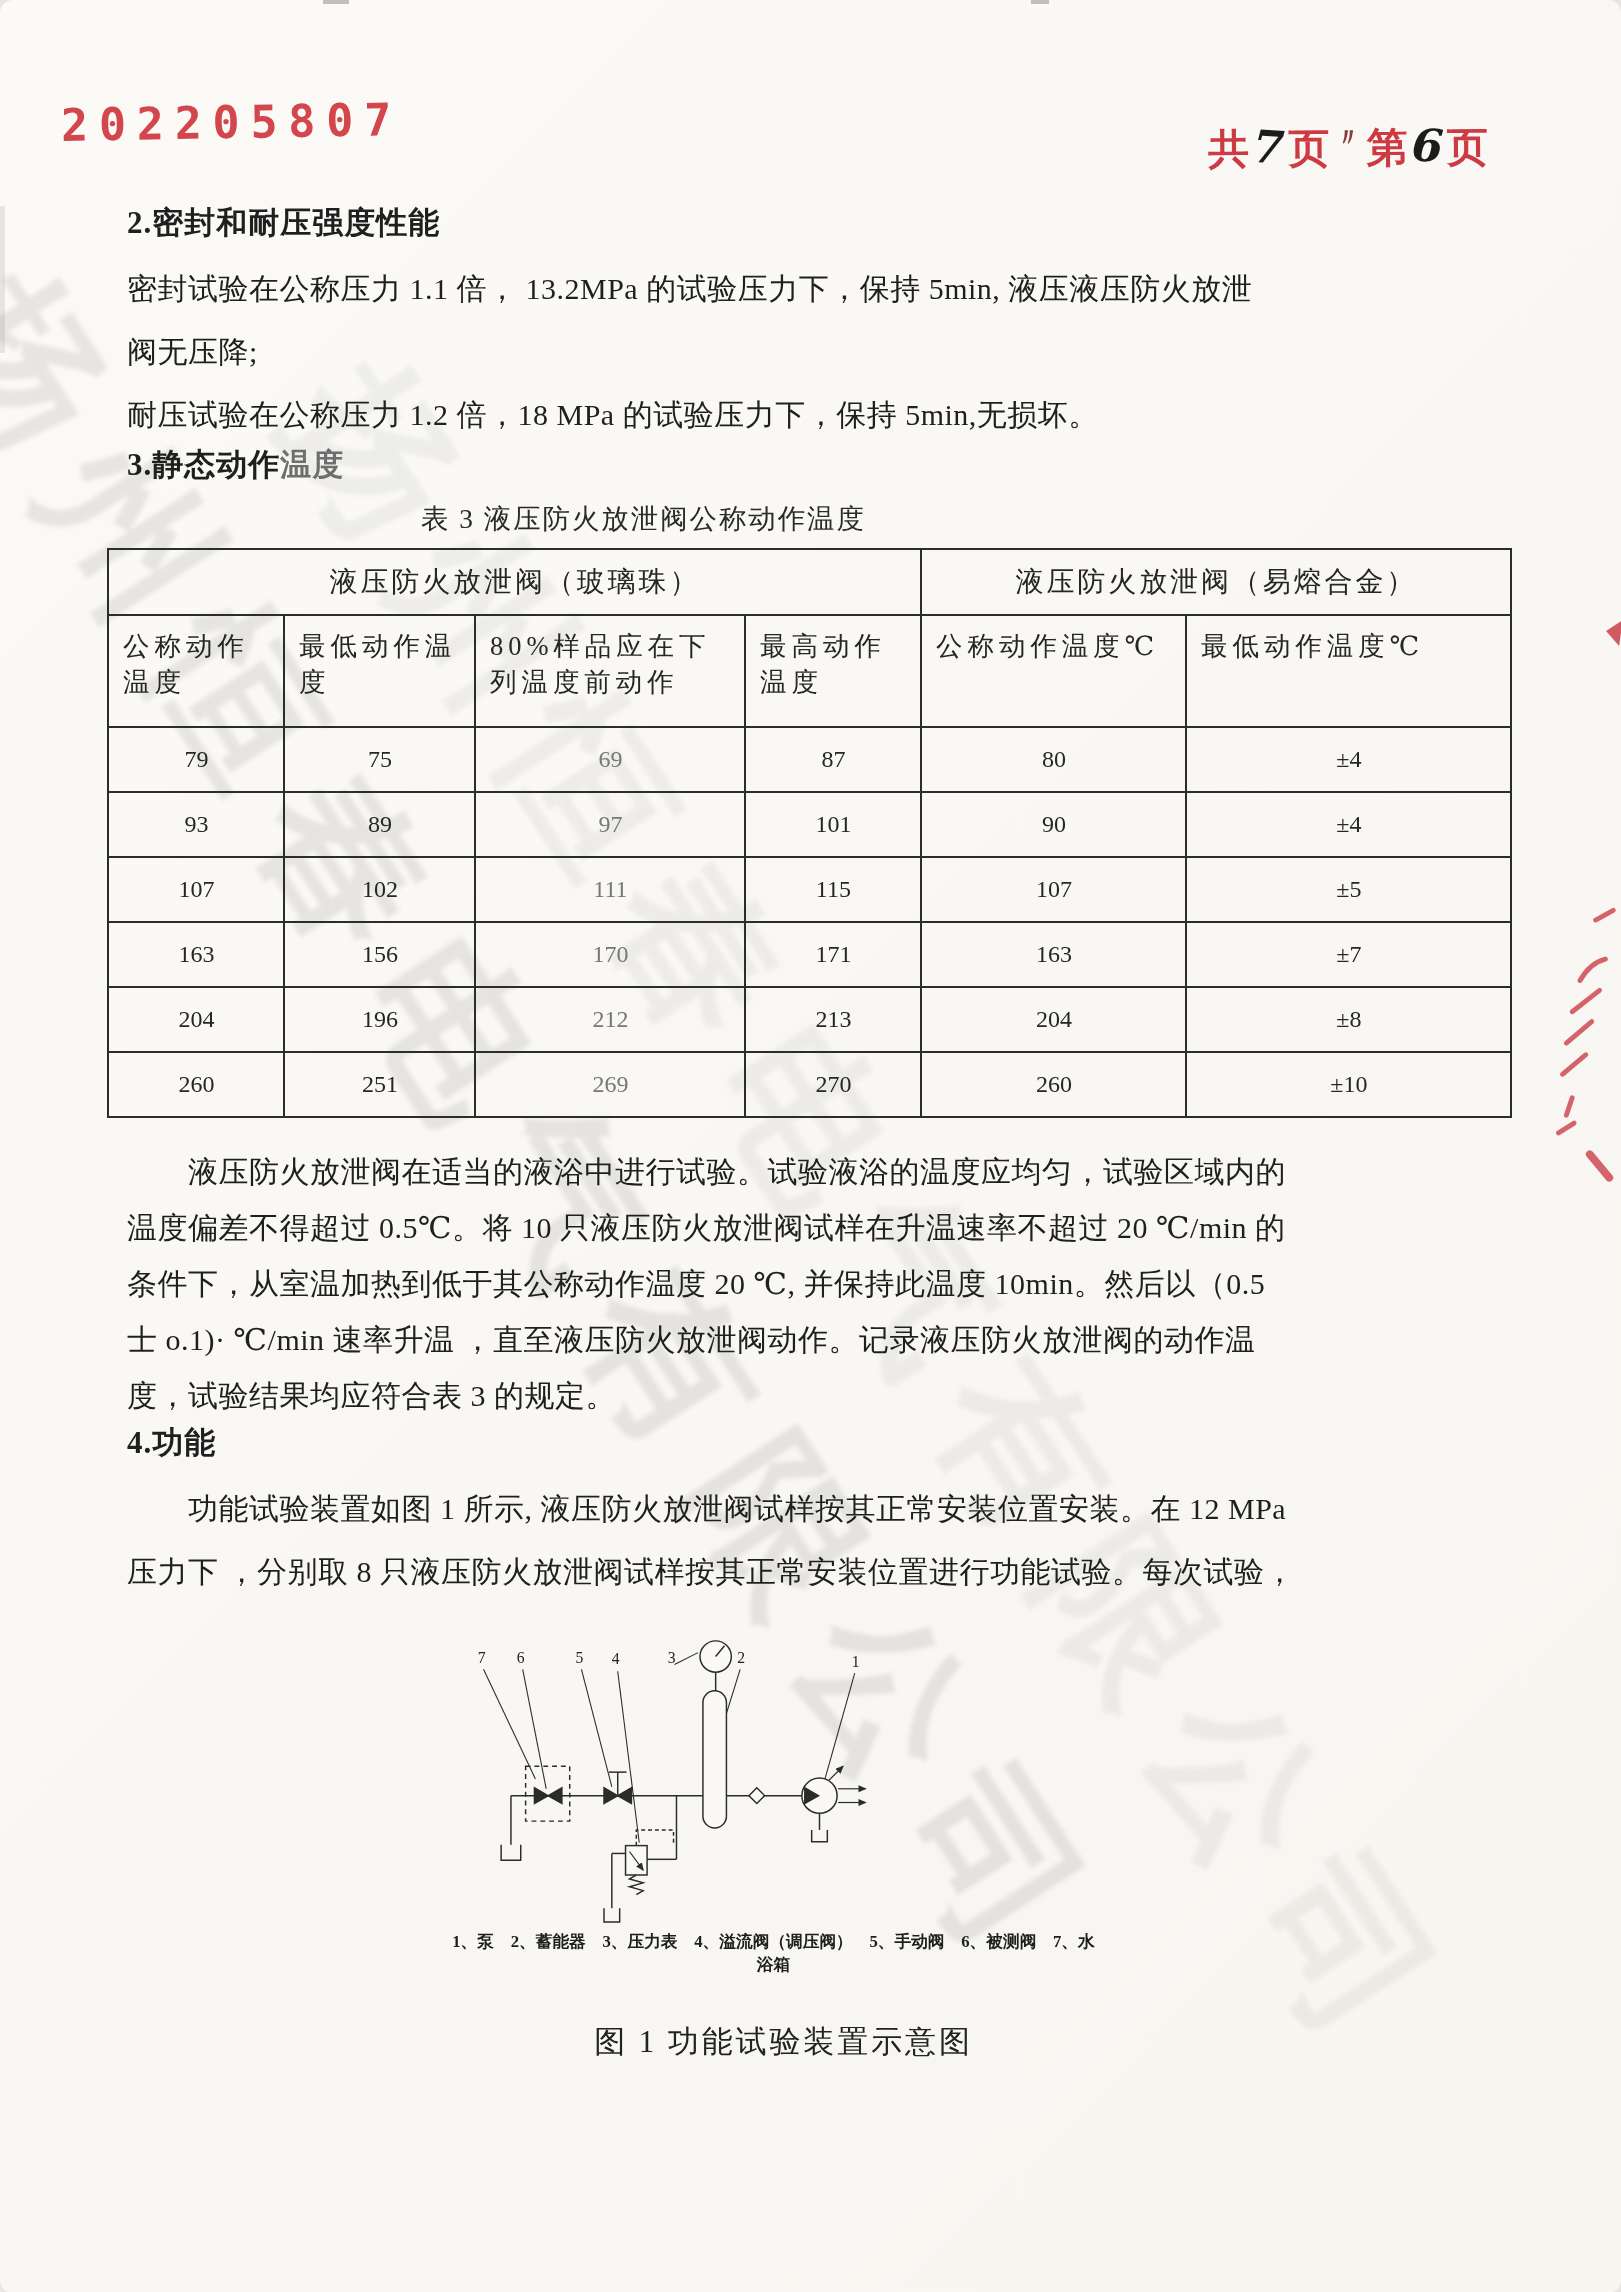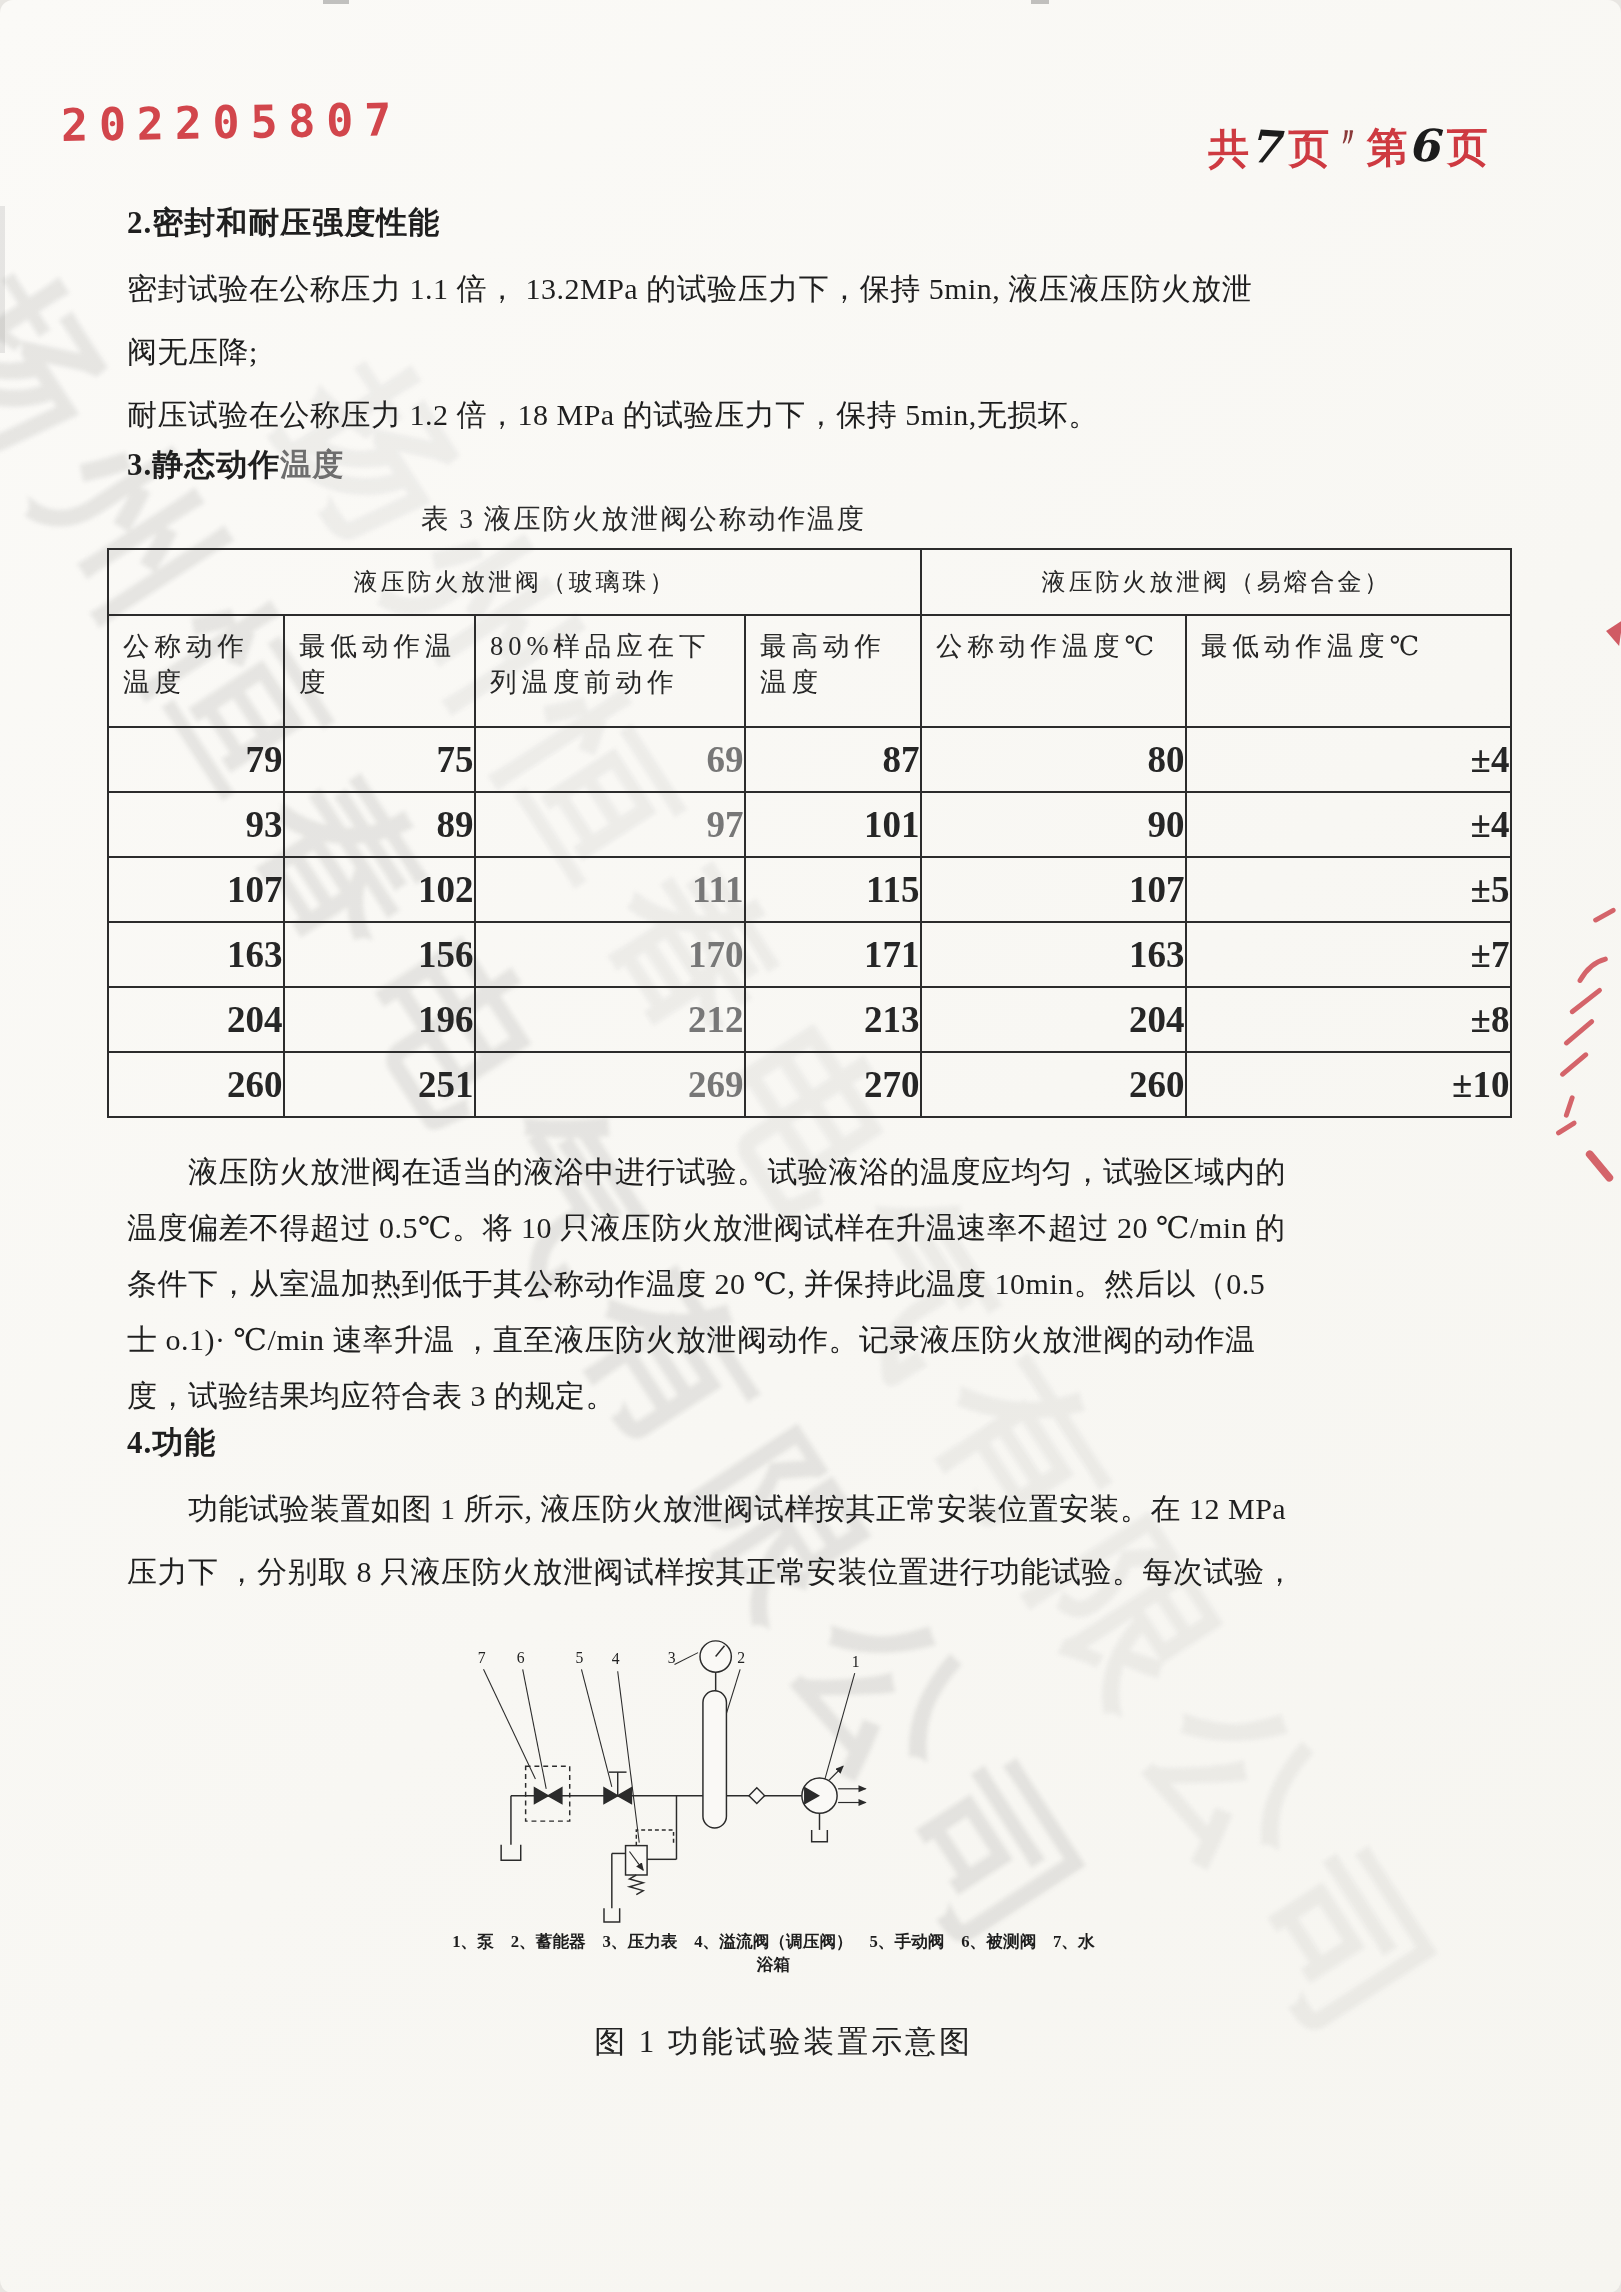--- a/index.html
+++ b/index.html
@@ -58,26 +58,26 @@
   
   table.t3{
     border-collapse:collapse;table-layout:fixed;
     width:1404px;margin:11.8px 0 0 -19.6px;
     background:transparent;
   }
   table.t3 th,table.t3 td{
     border:2px solid #2c2c2c;word-break:break-all;
     font-weight:normal;color:#262626;
   }
-  table.t3 tr.grp th{height:62px;font-size:24px;text-align:center;letter-spacing:2.9px;border-bottom:2.9px solid #2c2c2c;border-top:2.9px solid #2c2c2c;}
+  table.t3 tr.grp th{height:62px;font-size:28px;text-align:center;letter-spacing:2.9px;border-bottom:2.9px solid #2c2c2c;border-top:2.9px solid #2c2c2c;}
   table.t3 tr.colh th{
     height:98px;font-size:26.5px;text-align:left;vertical-align:top;
     padding:11.8px 9.8px 0 13.7px;letter-spacing:4.9px;line-height:36px;border-bottom:2.9px solid #2c2c2c;
   }
-  table.t3 td{height:61px;text-align:right;font-size:37px;border-top:2.5px solid #2c2c2c;font-weight:bold;}
+  table.t3 td{height:61px;text-align:center;font-size:24px;border-top:2.5px solid #2c2c2c;}
   table.t3 td:nth-child(3){color:#777;}
   table.t3 tr:last-child td{border-bottom:2.9px solid #2c2c2c;}
   
   .figure-wrap{margin:29px 0 0 333px;width:451px;}
   .fig-svg{display:block;}
   .fig-legend{
     width:647px;margin:3.9px 0 0 323px;text-align:center;
     font-size:16.7px;font-weight:bold;color:#1e1e1e;letter-spacing:0px;
     font-family:"Liberation Serif","DejaVu Serif",serif;
   }

